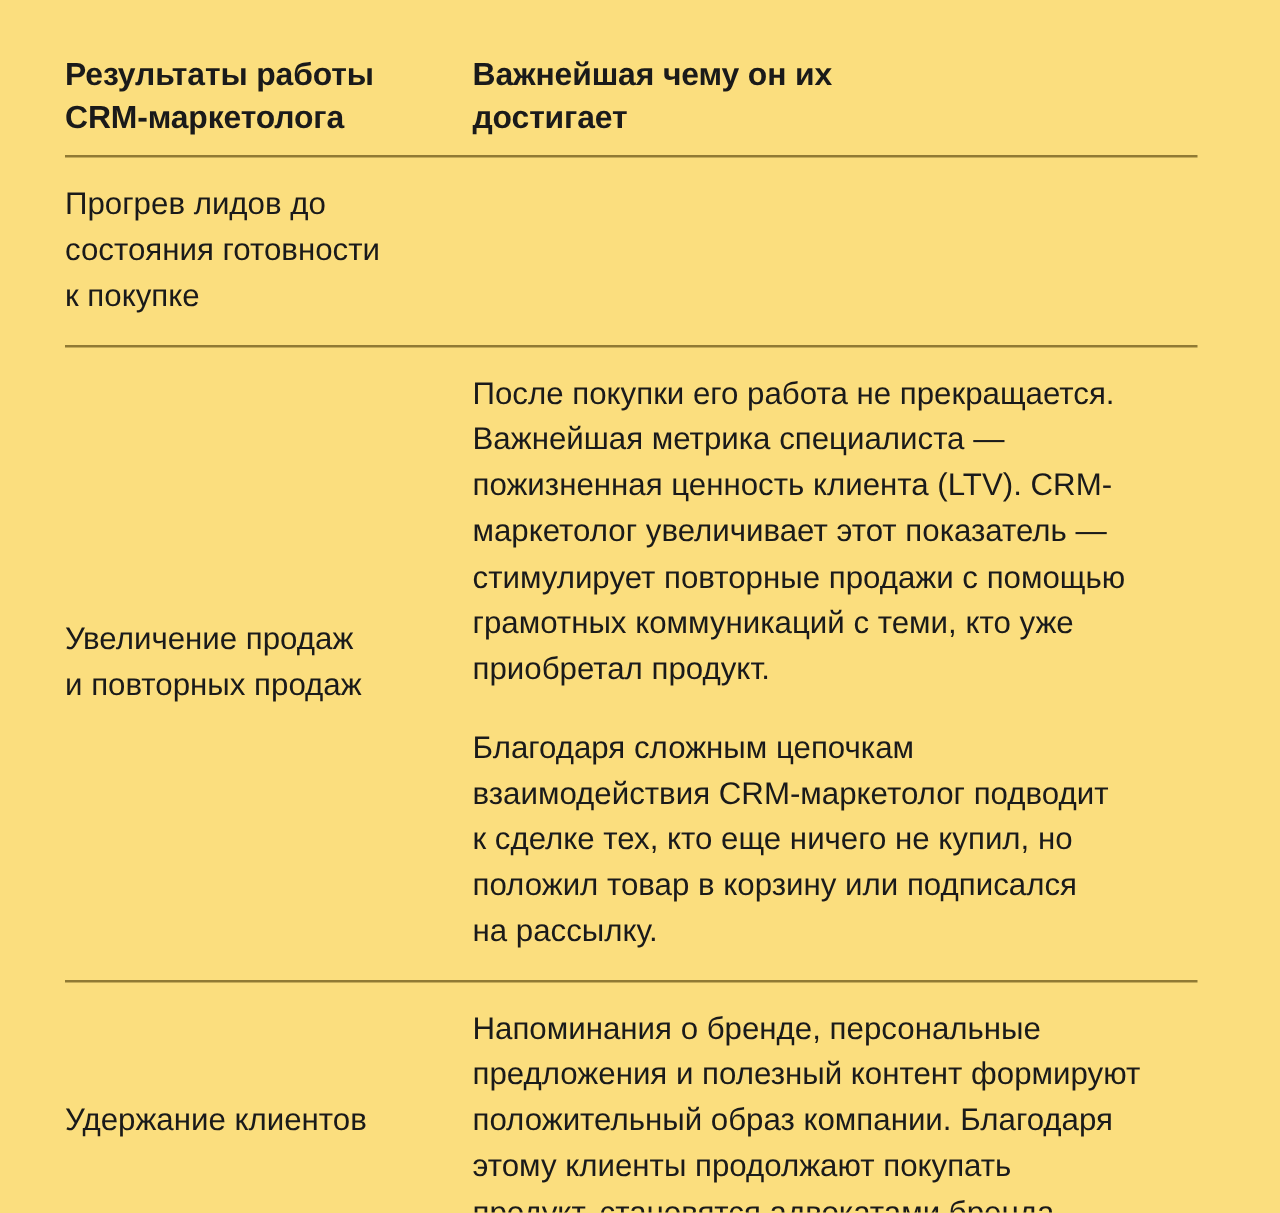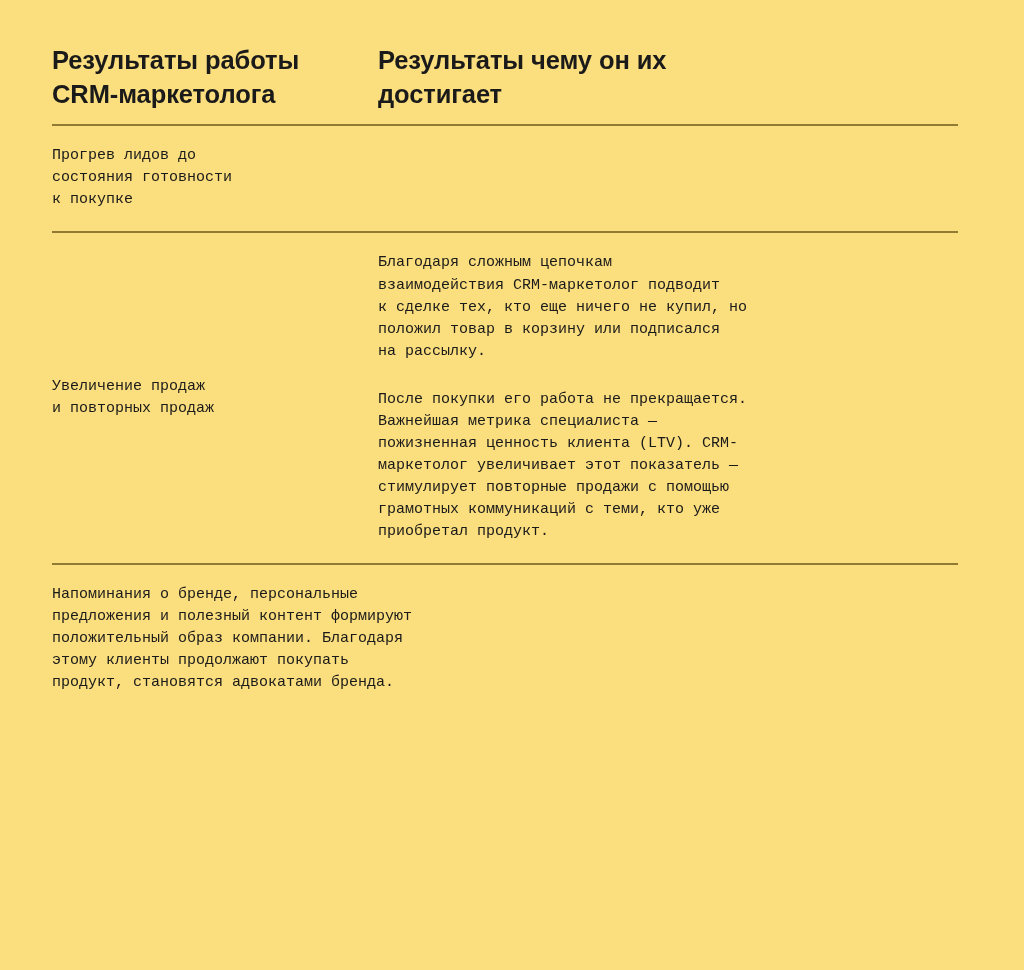--- a/index.html
+++ b/index.html
@@ -70,47 +70,46 @@
     background: #8a7430;
     opacity: 0.95;
   }
 
   
   .row-body {
     padding-top: 19px;
     padding-bottom: 20px;
   }
   .body-text {
-    font-size: 15px;
+    font-size: 25px;
     font-weight: 400;
     line-height: 1.47;
     margin: 0;
     white-space: pre-line;
-    font-family: Liberation Mono, monospace;
   }
   .body-text + .body-text {
     margin-top: 26px;
   }
   .cell-a .body-text {
     letter-spacing: 0;
   }
 </style>
 </head>
 <body>
 
 <div class="sheet">
   <div class="table">
 
     <div class="row row-head">
       <div class="col-a">
         <p class="head-text">Результаты работы
 CRM-маркетолога</p>
       </div>
       <div class="col-b">
-        <p class="head-text">Результаты чему он их
+        <p class="head-text">Важнейшая чему он их
 достигает</p>
       </div>
     </div>
 
     <div class="divider"></div>
 
     <div class="row row-body">
       <div class="col-a cell-a">
         <p class="body-text">Прогрев лидов до
 состояния готовности
@@ -119,38 +118,41 @@
     </div>
 
     <div class="divider"></div>
 
     <div class="row row-body">
       <div class="col-a cell-a">
         <p class="body-text">Увеличение продаж
 и повторных продаж</p>
       </div>
       <div class="col-b cell-b">
-        <p class="body-text">Благодаря сложным цепочкам
-взаимодействия CRM-маркетолог подводит
-к сделке тех, кто еще ничего не купил, но
-положил товар в корзину или подписался
-на рассылку.</p>
         <p class="body-text">После покупки его работа не прекращается.
 Важнейшая метрика специалиста —
 пожизненная ценность клиента (LTV). CRM-
 маркетолог увеличивает этот показатель —
 стимулирует повторные продажи с помощью
 грамотных коммуникаций с теми, кто уже
 приобретал продукт.</p>
+        <p class="body-text">Благодаря сложным цепочкам
+взаимодействия CRM-маркетолог подводит
+к сделке тех, кто еще ничего не купил, но
+положил товар в корзину или подписался
+на рассылку.</p>
       </div>
     </div>
 
     <div class="divider"></div>
 
     <div class="row row-body">
+      <div class="col-a cell-a">
+        <p class="body-text">Удержание клиентов</p>
+      </div>
       <div class="col-b cell-b">
         <p class="body-text">Напоминания о бренде, персональные
 предложения и полезный контент формируют
 положительный образ компании. Благодаря
 этому клиенты продолжают покупать
 продукт, становятся адвокатами бренда.</p>
       </div>
     </div>
 
   </div>

